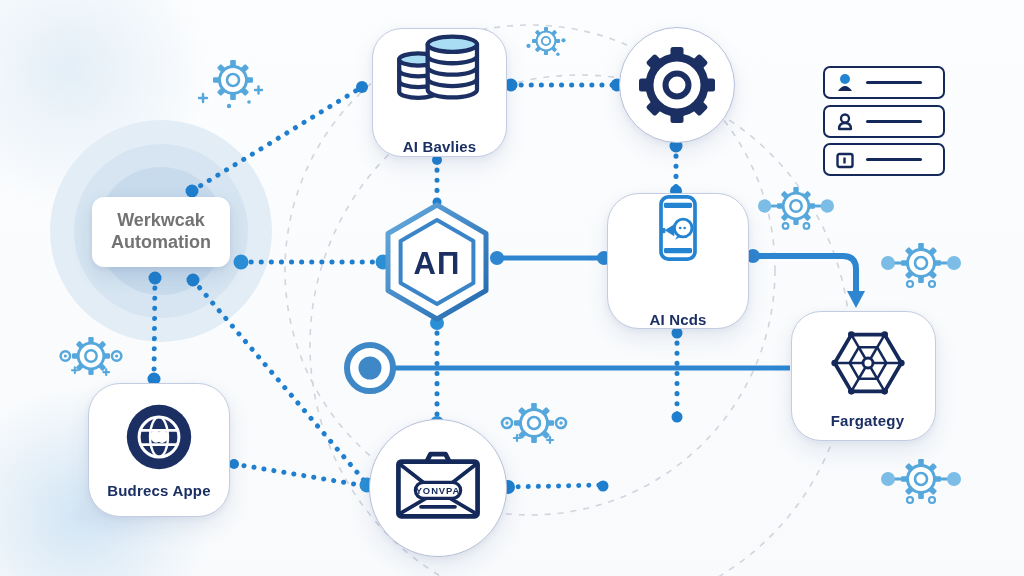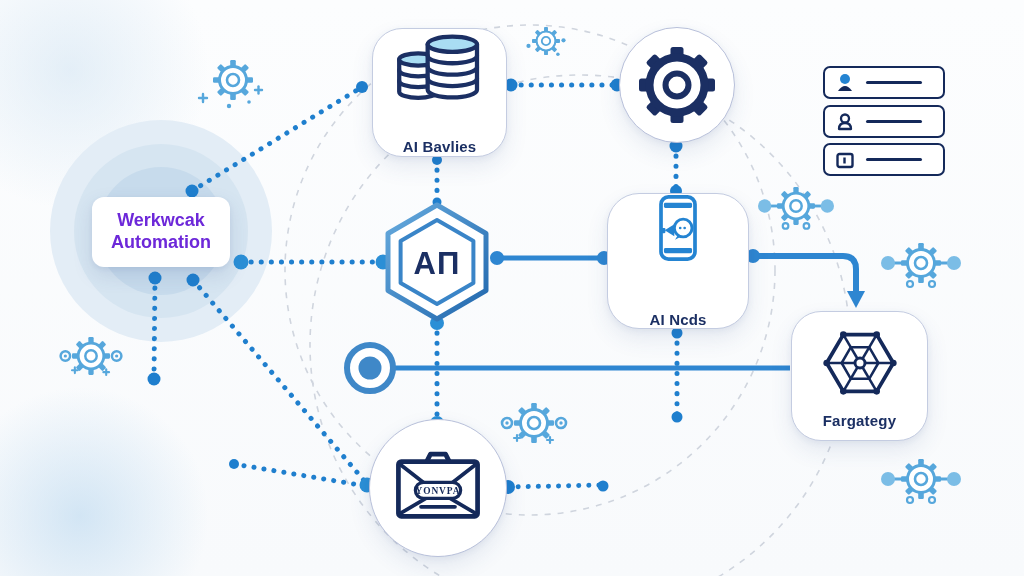--- a/index.html
+++ b/index.html
@@ -14,27 +14,27 @@
   .wash.bl{left:-50px;bottom:-70px;width:260px;height:260px;
     background:radial-gradient(circle,rgba(190,218,240,.65) 0%,rgba(190,218,240,0) 70%);}
   svg.underlay{position:absolute;left:0;top:0;}
   .node{
     position:absolute;background:#fff;border:1px solid #c4cce1;
     box-shadow:0 10px 22px rgba(50,80,140,.10),0 2px 6px rgba(50,80,140,.07);
     display:flex;flex-direction:column;align-items:center;justify-content:center;
   }
   .node .label{color:#1b2f63;font-weight:700;font-size:15px;letter-spacing:.2px;text-align:center;}
   .rounded{border-radius:30px;}
-  .circle{border-radius:50%;font-family:Liberation Serif, serif;}
+  .circle{border-radius:50%;}
   .hub{
     position:absolute;left:92px;top:197px;width:138px;height:70px;background:#fff;
     border-radius:12px;box-shadow:0 8px 20px rgba(50,80,140,.14),0 2px 5px rgba(50,80,140,.08);
     display:flex;align-items:center;justify-content:center;
   }
-  .hub .label{color:#6d28d9;font-weight:800;font-size:18px;line-height:1.22;text-align:center;white-space:pre-line;}
+  .hub .label{color:#737373;font-weight:800;font-size:18px;line-height:1.22;text-align:center;white-space:pre-line;}
   .icon-gap{margin-bottom:9px;}
   .formrow{
     position:absolute;left:823px;width:122px;height:33px;background:#fff;
     border:2.5px solid #14295a;border-radius:7px;
     display:flex;align-items:center;padding-left:9px;box-sizing:border-box;gap:10px;
   }
   .formrow .fline{width:56px;height:3px;background:#14295a;border-radius:2px;}
 </style>
 </head>
 <body>
@@ -252,21 +252,21 @@
       <path d="M 22 49 L 35 41 L 35 57 Z" fill="#2484d2"></path>
       <rect x="18" y="46" width="5" height="7" rx="1.5" fill="#2484d2"></rect>
       <circle cx="47" cy="46" r="12" fill="#fff" stroke="#2484d2" stroke-width="4"></circle>
       <path d="M 40 55 L 36 62 L 45 57 Z" fill="#2484d2"></path>
       <circle cx="43" cy="46" r="1.8" fill="#2484d2"></circle>
         <circle cx="49" cy="46" r="1.8" fill="#2484d2"></circle>
     </svg>
     <div class="label">AI Ncds</div>
   </div>
 
-  <div class="node rounded" style="left:791px;top:311px;width:135px;height:128px;">
+  <div class="node rounded" style="left:791px;top:311px;width:135px;height:128px;padding-left:8px;">
     <svg width="80" height="80" viewBox="0 0 96 96" class="icon-gap">
       <g stroke="#14295a" fill="none" stroke-linejoin="round">
         <polygon points="88,48 68,14 28,14 8,48 28,82 68,82" stroke-width="4.5"></polygon>
         <polygon points="70,48 59,29 37,29 26,48 37,67 59,67" stroke-width="3"></polygon>
         <g stroke-width="3">
           <line x1="88" y1="48" x2="48" y2="48"></line>
             <line x1="8" y1="48" x2="48" y2="48"></line>
           <line x1="68" y1="14" x2="48" y2="48"></line>
             <line x1="28" y1="14" x2="48" y2="48"></line>
           <line x1="68" y1="82" x2="48" y2="48"></line>
@@ -279,20 +279,31 @@
           <circle cx="8" cy="48" r="4"></circle>
         <circle cx="68" cy="14" r="4"></circle>
           <circle cx="28" cy="14" r="4"></circle>
         <circle cx="68" cy="82" r="4"></circle>
           <circle cx="28" cy="82" r="4"></circle>
       </g>
     </svg>
     <div class="label">Fargategy</div>
   </div>
 
+  <div class="node rounded" style="left:88px;top:383px;width:140px;height:132px;border-radius:32px;">
+    <svg width="72" height="72" viewBox="0 0 76 76" class="icon-gap">
+      <circle cx="38" cy="38" r="34" fill="#1b2f63"></circle>
+      <circle cx="38" cy="38" r="21" fill="none" stroke="#fff" stroke-width="3.2"></circle>
+      <line x1="19" y1="31" x2="57" y2="31" stroke="#fff" stroke-width="2.8"></line>
+      <line x1="19" y1="46" x2="57" y2="46" stroke="#fff" stroke-width="2.8"></line>
+      <ellipse cx="38" cy="38" rx="9.5" ry="21" fill="none" stroke="#fff" stroke-width="2.4"></ellipse>
+      <path d="M 29 34 q 4 -5 9 -1 q 5 -4 9 1 q 4 4 -1 8 q -4 4 -8 1 q -5 3 -8 -2 q -4 -3 -1 -7 Z" fill="#fff"></path>
+    </svg>
+    <div class="label">Budrecs Appe</div>
+  </div>
 
   <div class="node circle" style="left:369px;top:419px;width:136px;height:136px;border-color:#b8c0da;">
     <svg width="98" height="80" viewBox="0 0 104 84">
       <path d="M 40 14 L 44 6 L 60 6 L 64 14" fill="none" stroke="#14295a" stroke-width="5" stroke-linejoin="round"></path>
       <rect x="10" y="14" width="84" height="58" rx="3" fill="#fff" stroke="#14295a" stroke-width="5"></rect>
       <g stroke="#14295a" stroke-width="4" stroke-linecap="round">
         <line x1="12" y1="17" x2="44" y2="42"></line>
           <line x1="92" y1="17" x2="60" y2="42"></line>
         <line x1="12" y1="69" x2="44" y2="50"></line>
           <line x1="92" y1="69" x2="60" y2="50"></line>

